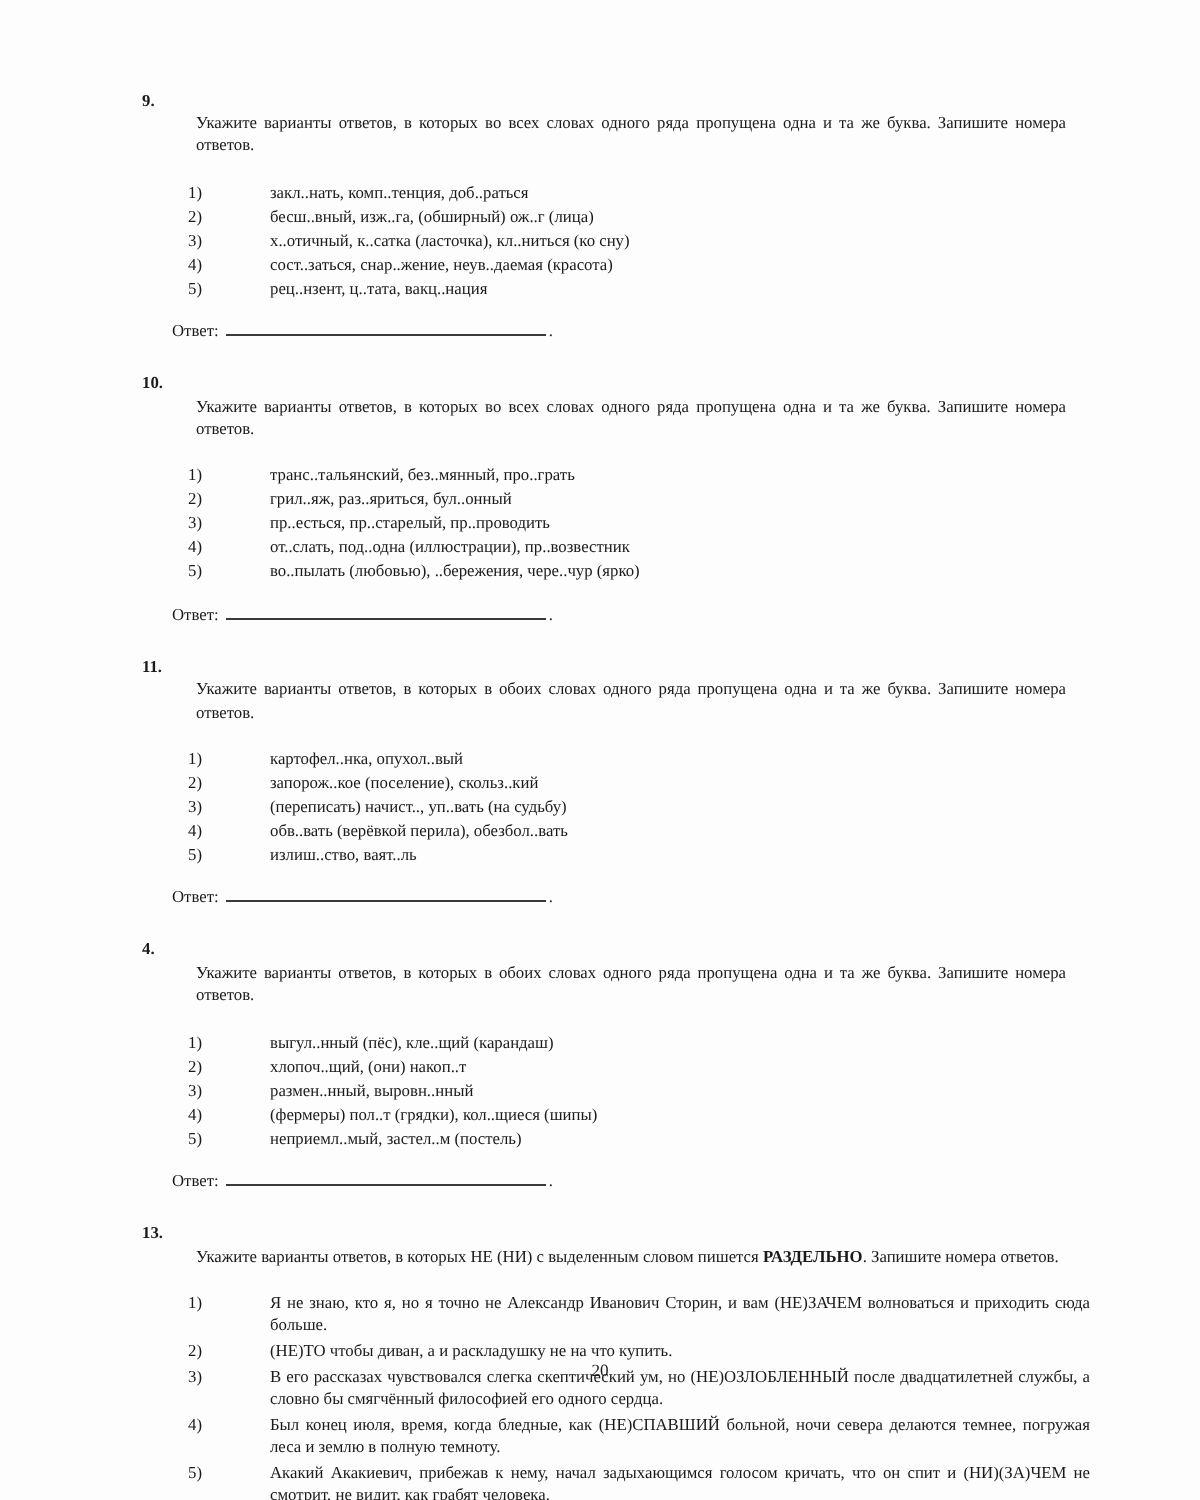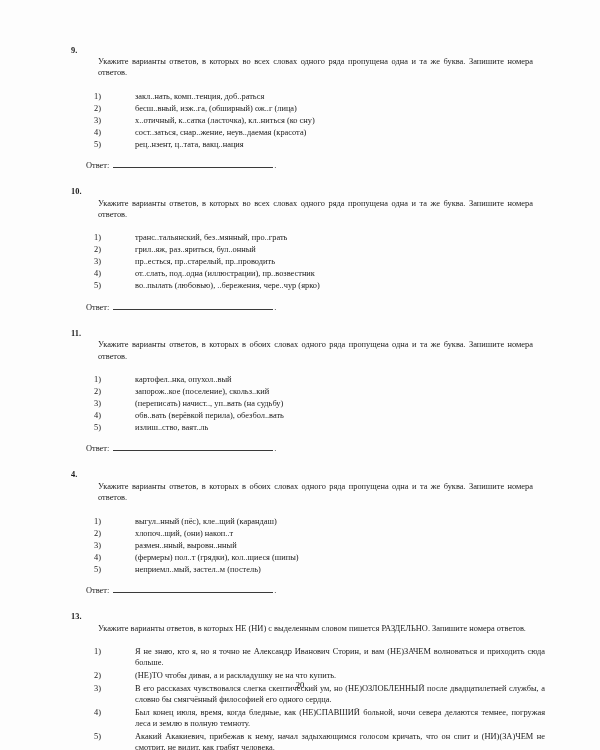--- a/index.html
+++ b/index.html
@@ -50,21 +50,21 @@
     min-width: 0;
   }
   .prompt {
     font-size: 8.4px;
     line-height: 11.4px;
     text-align: justify;
     text-justify: inter-word;
     margin: 12px;
   }
   .prompt .bold {
-    font-weight: normal;
+    font-weight: bold;
   }
   .options {
     margin: 7px 0 0 0;
     padding: 0;
     list-style: none;
   }
   .options li {
     display: flex;
     align-items: flex-start;
     font-size: 8.4px;

